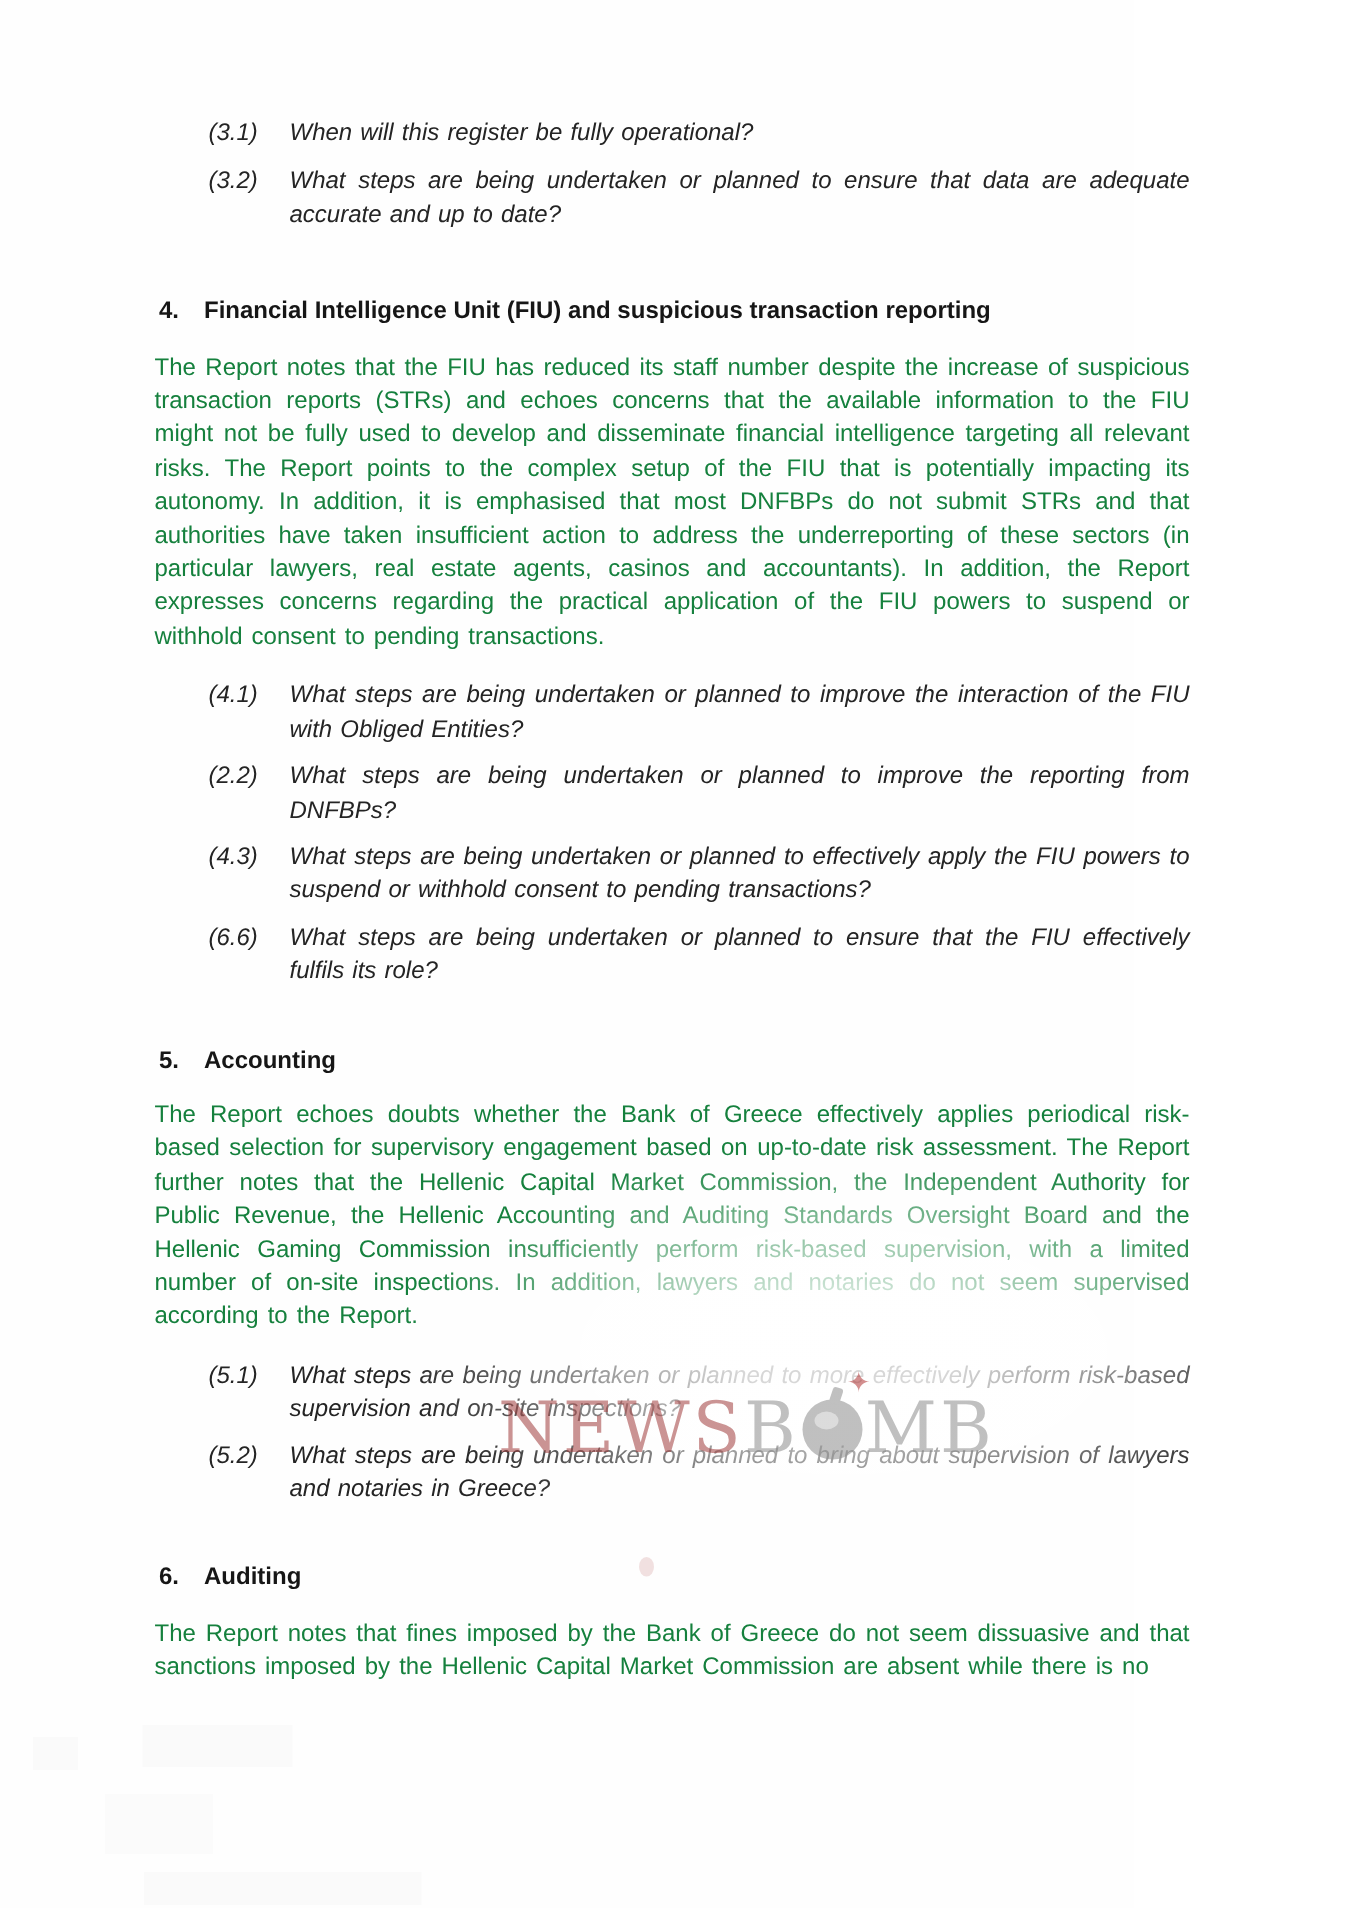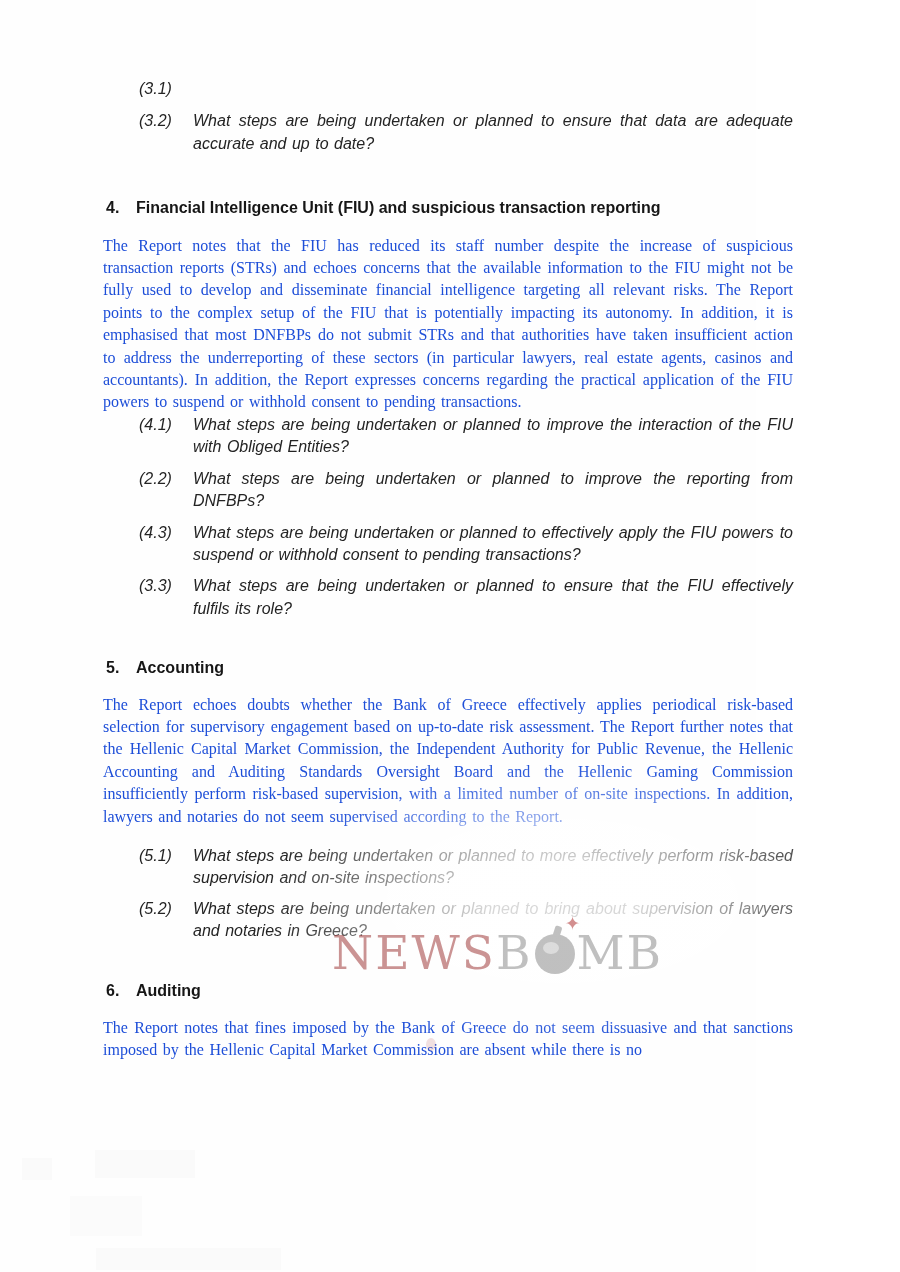--- a/index.html
+++ b/index.html
@@ -19,22 +19,21 @@
     position:absolute;
     left:103px; top:0;
     width:690px;
     font-size:16px;
     line-height:22.4px;
   }
   .para {
     margin:0;
     text-align:justify;
     word-spacing:1.6px;
-    color:#1d4ed8;
-    font-family:Liberation Serif, serif;
+    color:#15803d;
   }
   .q {
     display:flex;
     padding-left:36px;
     font-style:italic;
     color:#242424;
   }
   .qnum { flex:0 0 54px; }
   .qtext { flex:1; text-align:justify; word-spacing:1px; }
   .h {
@@ -118,51 +117,52 @@
 </style>
 </head>
 <body>
 
 <div class="page">
 
   <div class="content">
 
     <div class="q" style="margin-top:78px">
       <span class="qnum">(3.1)</span>
+      <span class="qtext">When will this register be fully operational?</span>
     </div>
 
     <div class="q" style="margin-top:10px">
       <span class="qnum">(3.2)</span>
       <span class="qtext">What steps are being undertaken or planned to ensure that data are adequate accurate and up to date?</span>
     </div>
 
     <div class="h" style="margin-top:42px">
       <span class="hnum">4.</span>
       <span class="hlabel">Financial Intelligence Unit (FIU) and suspicious transaction reporting</span>
     </div>
 
     <p class="para" style="margin-top:15px">The Report notes that the FIU has reduced its staff number despite the increase of suspicious transaction reports (STRs) and echoes concerns that the available information to the FIU might not be fully used to develop and disseminate financial intelligence targeting all relevant risks. The Report points to the complex setup of the FIU that is potentially impacting its autonomy. In addition, it is emphasised that most DNFBPs do not submit STRs and that authorities have taken insufficient action to address the underreporting of these sectors (in particular lawyers, real estate agents, casinos and accountants). In addition, the Report expresses concerns regarding the practical application of the FIU powers to suspend or withhold consent to pending transactions.</p>
 
-    <div class="q" style="">
+    <div class="q" style="margin-top:17px">
       <span class="qnum">(4.1)</span>
       <span class="qtext">What steps are being undertaken or planned to improve the interaction of the FIU with Obliged Entities?</span>
     </div>
 
     <div class="q" style="margin-top:9px">
       <span class="qnum">(2.2)</span>
       <span class="qtext">What steps are being undertaken or planned to improve the reporting from DNFBPs?</span>
     </div>
 
     <div class="q" style="margin-top:9px">
       <span class="qnum">(4.3)</span>
       <span class="qtext">What steps are being undertaken or planned to effectively apply the FIU powers to suspend or withhold consent to pending transactions?</span>
     </div>
 
     <div class="q" style="margin-top:9px">
-      <span class="qnum">(3.3)</span>
+      <span class="qnum">(6.6)</span>
       <span class="qtext">What steps are being undertaken or planned to ensure that the FIU effectively fulfils its role?</span>
     </div>
 
     <div class="h" style="margin-top:37px">
       <span class="hnum">5.</span>
       <span class="hlabel">Accounting</span>
     </div>
 
     <p class="para" style="margin-top:14px">The Report echoes doubts whether the Bank of Greece effectively applies periodical risk-based selection for supervisory engagement based on up-to-date risk assessment. The Report further notes that the Hellenic Capital Market Commission, the Independent Authority for Public Revenue, the Hellenic Accounting and Auditing Standards Oversight Board and the Hellenic Gaming Commission insufficiently perform risk-based supervision, with a limited number of on-site inspections. In addition, lawyers and notaries do not seem supervised according to the Report.</p>
 

